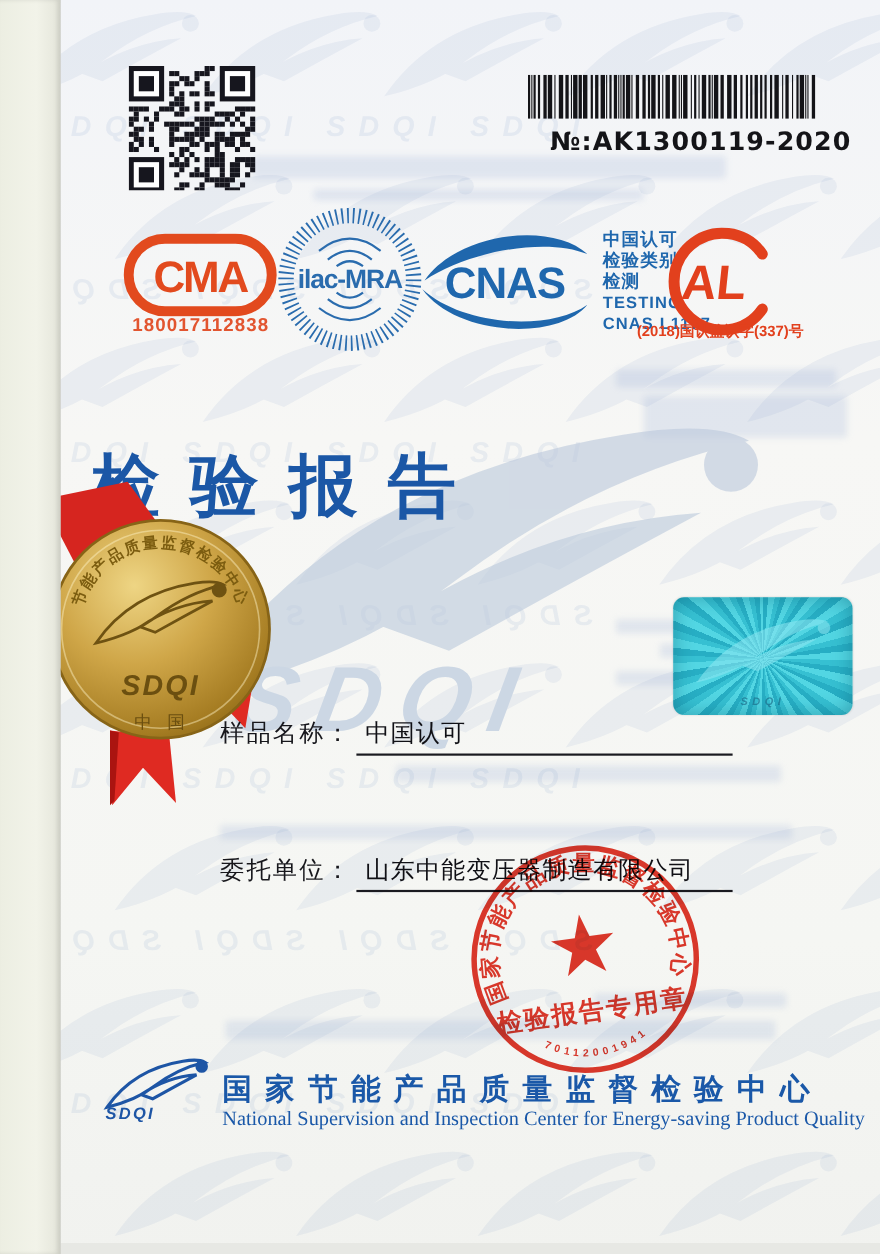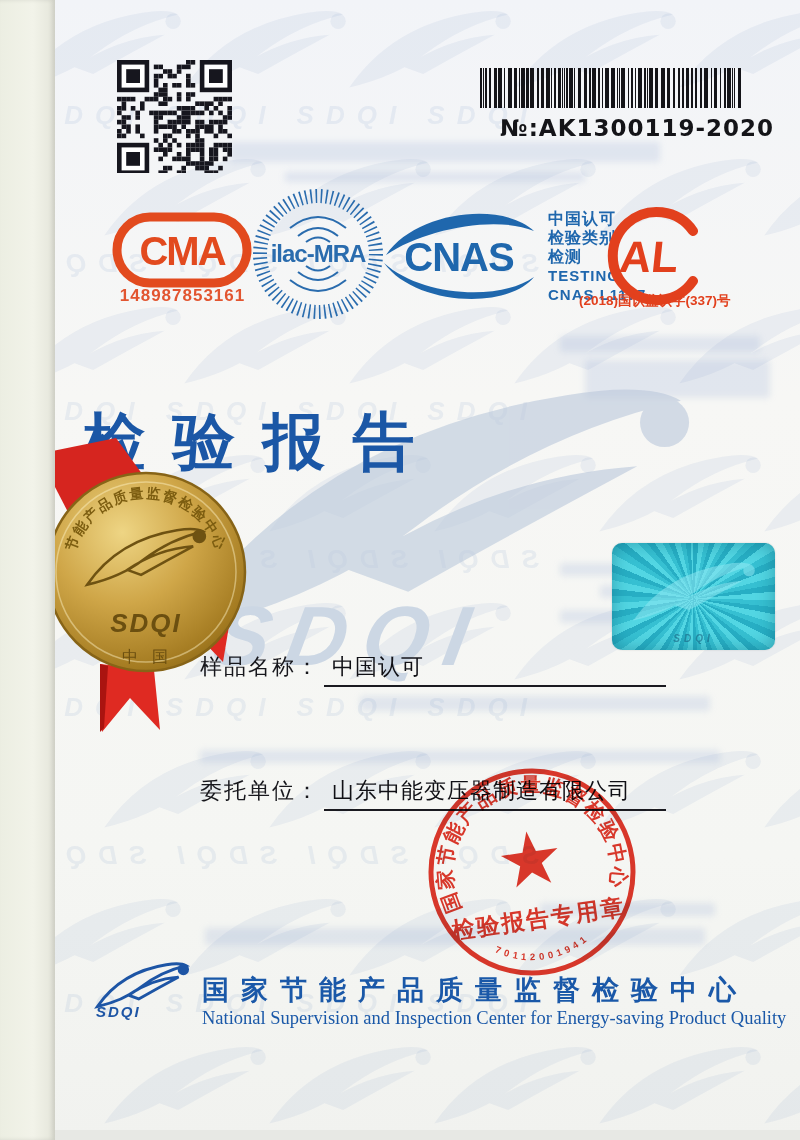--- a/index.html
+++ b/index.html
@@ -643,21 +643,21 @@
           <rect x="254" y="0" width="1" height="40" fill="#141418"></rect>
           <rect x="258" y="0" width="3" height="40" fill="#141418"></rect>
         </svg>
       <div class="barcode-num">№:AK1300119-2020</div>
     </div>
 
     <svg class="logo-abs" style="left:57px;top:212px" width="140" height="76" viewBox="0 0 140 76">
       <rect x="5" y="5" width="130" height="66" rx="33" fill="none" stroke="#e24a1e" stroke-width="9"></rect>
       <text x="70" y="53" text-anchor="middle" font-size="40" font-weight="900" fill="#e24a1e" letter-spacing="-2">CMA</text>
     </svg>
-    <div class="cma-number">148987853161</div>
+    <div class="cma-number">180017112838</div>
 
     <svg class="logo-abs" style="left:195px;top:186px" width="136" height="136" viewBox="0 0 136 136">
       <circle cx="68" cy="68" r="58" fill="none" stroke="#2a6cae" stroke-width="14" stroke-dasharray="1.6 3.6"></circle>
       <g fill="none" stroke="#2a6cae" stroke-width="2">
         <path d="M40,42 Q68,20 96,42"></path>
           <path d="M48,50 Q68,34 88,50"></path>
           <path d="M56,56 Q68,47 80,56"></path>
         <path d="M40,94 Q68,116 96,94"></path>
           <path d="M48,86 Q68,102 88,86"></path>
           <path d="M56,80 Q68,89 80,80"></path>

